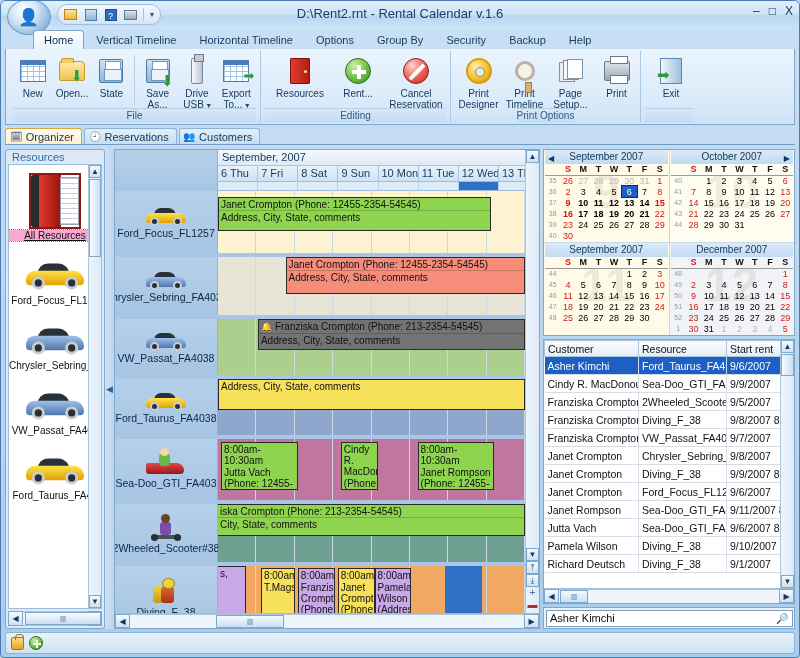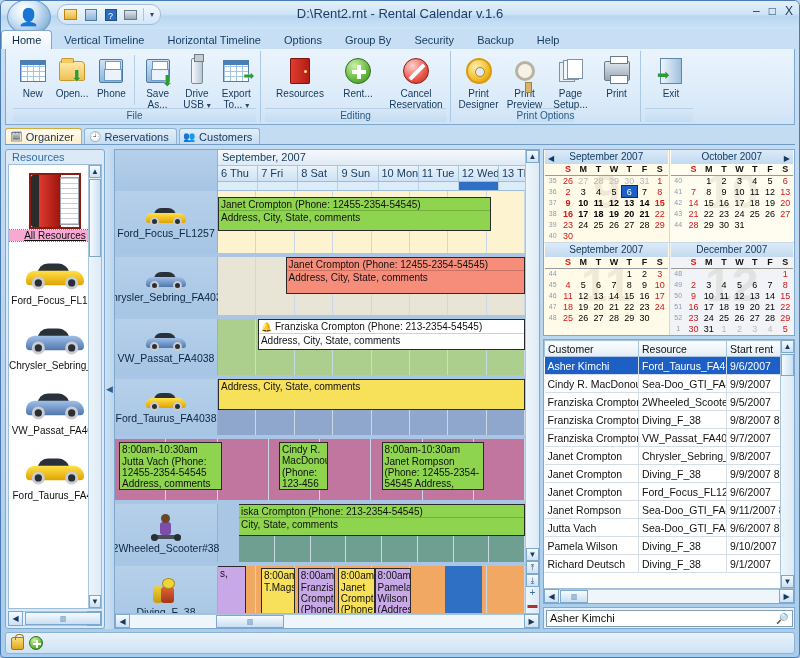--- a/index.html
+++ b/index.html
@@ -29,21 +29,21 @@
     justify-content:center; font-size:12px; line-height:1; }
   .qat .sep { width:1px; height:13px; background:#a9c6df; margin:0 1px; }
   .qat .drop { font-size:8px; color:#2c4a6b; padding:0 2px; }
   .title-text { position:absolute; left:0; right:0; top:5px; text-align:center;
     font-size:13px; color:#1d3e63; font-family:"Liberation Sans", sans-serif; }
   .winbtns { position:absolute; right:6px; top:4px; display:flex; gap:9px; color:#1d3e63; font-size:12px; }
   .winbtns span { cursor:default; line-height:12px; }
 
   
   .ribbon-tabs { height:20px; display:flex; align-items:flex-end; gap:1px;
-    position:relative; }
+    position:relative;margin-left:32px; }
   .rtab { padding:3px 10px 3px; font-size:11px; color:#16395e; border-radius:4px 4px 0 0;
     border:1px solid transparent; border-bottom:none; line-height:12px; }
   .rtab.active { background:linear-gradient(180deg,#fdfefe,#eaf4fd);
     border-color:#7fa8cf; color:#0d2b4a; }
 
   
   .ribbon { height:76px; margin:0 4px; border:1px solid #7fa8cf; border-top:none;
     background:linear-gradient(180deg,#eaf4fd 0%,#ddecfa 60%,#cfe3f6 100%);
     display:flex; padding:2px 3px; }
   .rgroup { display:flex; flex-direction:column; justify-content:space-between;
@@ -347,21 +347,21 @@
           <div class="ico" style="position:relative;">
               <span class="folder"></span>
               <span class="arrow-dn" style="right:2px;bottom:2px;">⬇</span>
             </div>
           <div class="lbl">Open...</div>
         </div>
         <div class="rbtn">
           <div class="ico">
               <span class="disk"></span>
             </div>
-          <div class="lbl">Phone</div>
+          <div class="lbl">State</div>
         </div>
         <div class="vsep"></div>
         <div class="rbtn">
           <div class="ico" style="position:relative;">
               <span class="disk"></span>
               <span class="arrow-dn">⬇</span>
             </div>
           <div class="lbl">Save As...</div>
         </div>
         <div class="rbtn">
@@ -410,21 +410,21 @@
         <div class="rbtn">
           <div class="ico">
               <span class="gear"></span>
             </div>
           <div class="lbl">Print Designer</div>
         </div>
         <div class="rbtn">
           <div class="ico">
               <span class="magn"></span>
             </div>
-          <div class="lbl">Print Preview</div>
+          <div class="lbl">Print Timeline</div>
         </div>
         <div class="rbtn">
           <div class="ico">
               <span class="pages">
                 <i></i>
                 <i></i>
                 <i></i>
               </span>
             </div>
           <div class="lbl">Page Setup...</div>
@@ -639,21 +639,21 @@
             <div class="cols">
                 <div></div>
                 <div></div>
                 <div></div>
                 <div></div>
                 <div></div>
                 <div></div>
                 <div></div>
                 <div></div>
               </div>
-            <div class="appt" style="background:#ffffff;left:13%;width:87%;top:0;height:31px;">
+            <div class="appt" style="background:#737373;left:13%;width:87%;top:0;height:31px;">
               <div class="l1"><span class="bell">🔔</span> <span>Franziska Crompton (Phone: 213-2354-54545)</span></div>
               <div class="l2">Address, City, State, comments</div>
             </div>
           </div>
         </div>
 
         <div class="srow" style="height:60px;">
           <div class="rowres">
             <div class="car yellow">
                 <div class="top"></div>
@@ -674,20 +674,28 @@
                 <div></div>
                 <div></div>
               </div>
             <div class="appt" style="background:#f7e05a;left:0;width:100%;top:0;height:31px;">
               <div class="l2">Address, City, State, comments</div>
             </div>
           </div>
         </div>
 
         <div class="srow" style="height:65px;">
+          <div class="rowres">
+            <div class="jetski">
+                <div class="hull"></div>
+                <div class="rider"></div>
+                <div class="head"></div>
+              </div>
+            <div class="rnm">Sea-Doo_GTI_FA403</div>
+          </div>
           <div class="rowgrid" style="background:#c0769e;">
             <div class="cols">
                 <div></div>
                 <div></div>
                 <div></div>
                 <div></div>
                 <div></div>
                 <div></div>
                 <div></div>
                 <div></div>
@@ -711,21 +719,21 @@
           <div class="rowres">
             <div class="scoot">
                 <div class="board"></div>
                 <div class="wh a"></div>
                 <div class="wh b"></div>
                 <div class="body"></div>
                 <div class="head"></div>
               </div>
             <div class="rnm">2Wheeled_Scooter#38</div>
           </div>
-          <div class="rowgrid" style="background:#6f9f90;margin-left:21px;">
+          <div class="rowgrid" style="background:#6f9f90;">
             <div class="cols">
                 <div></div>
                 <div></div>
                 <div></div>
                 <div></div>
                 <div></div>
                 <div></div>
                 <div></div>
                 <div></div>
               </div>

